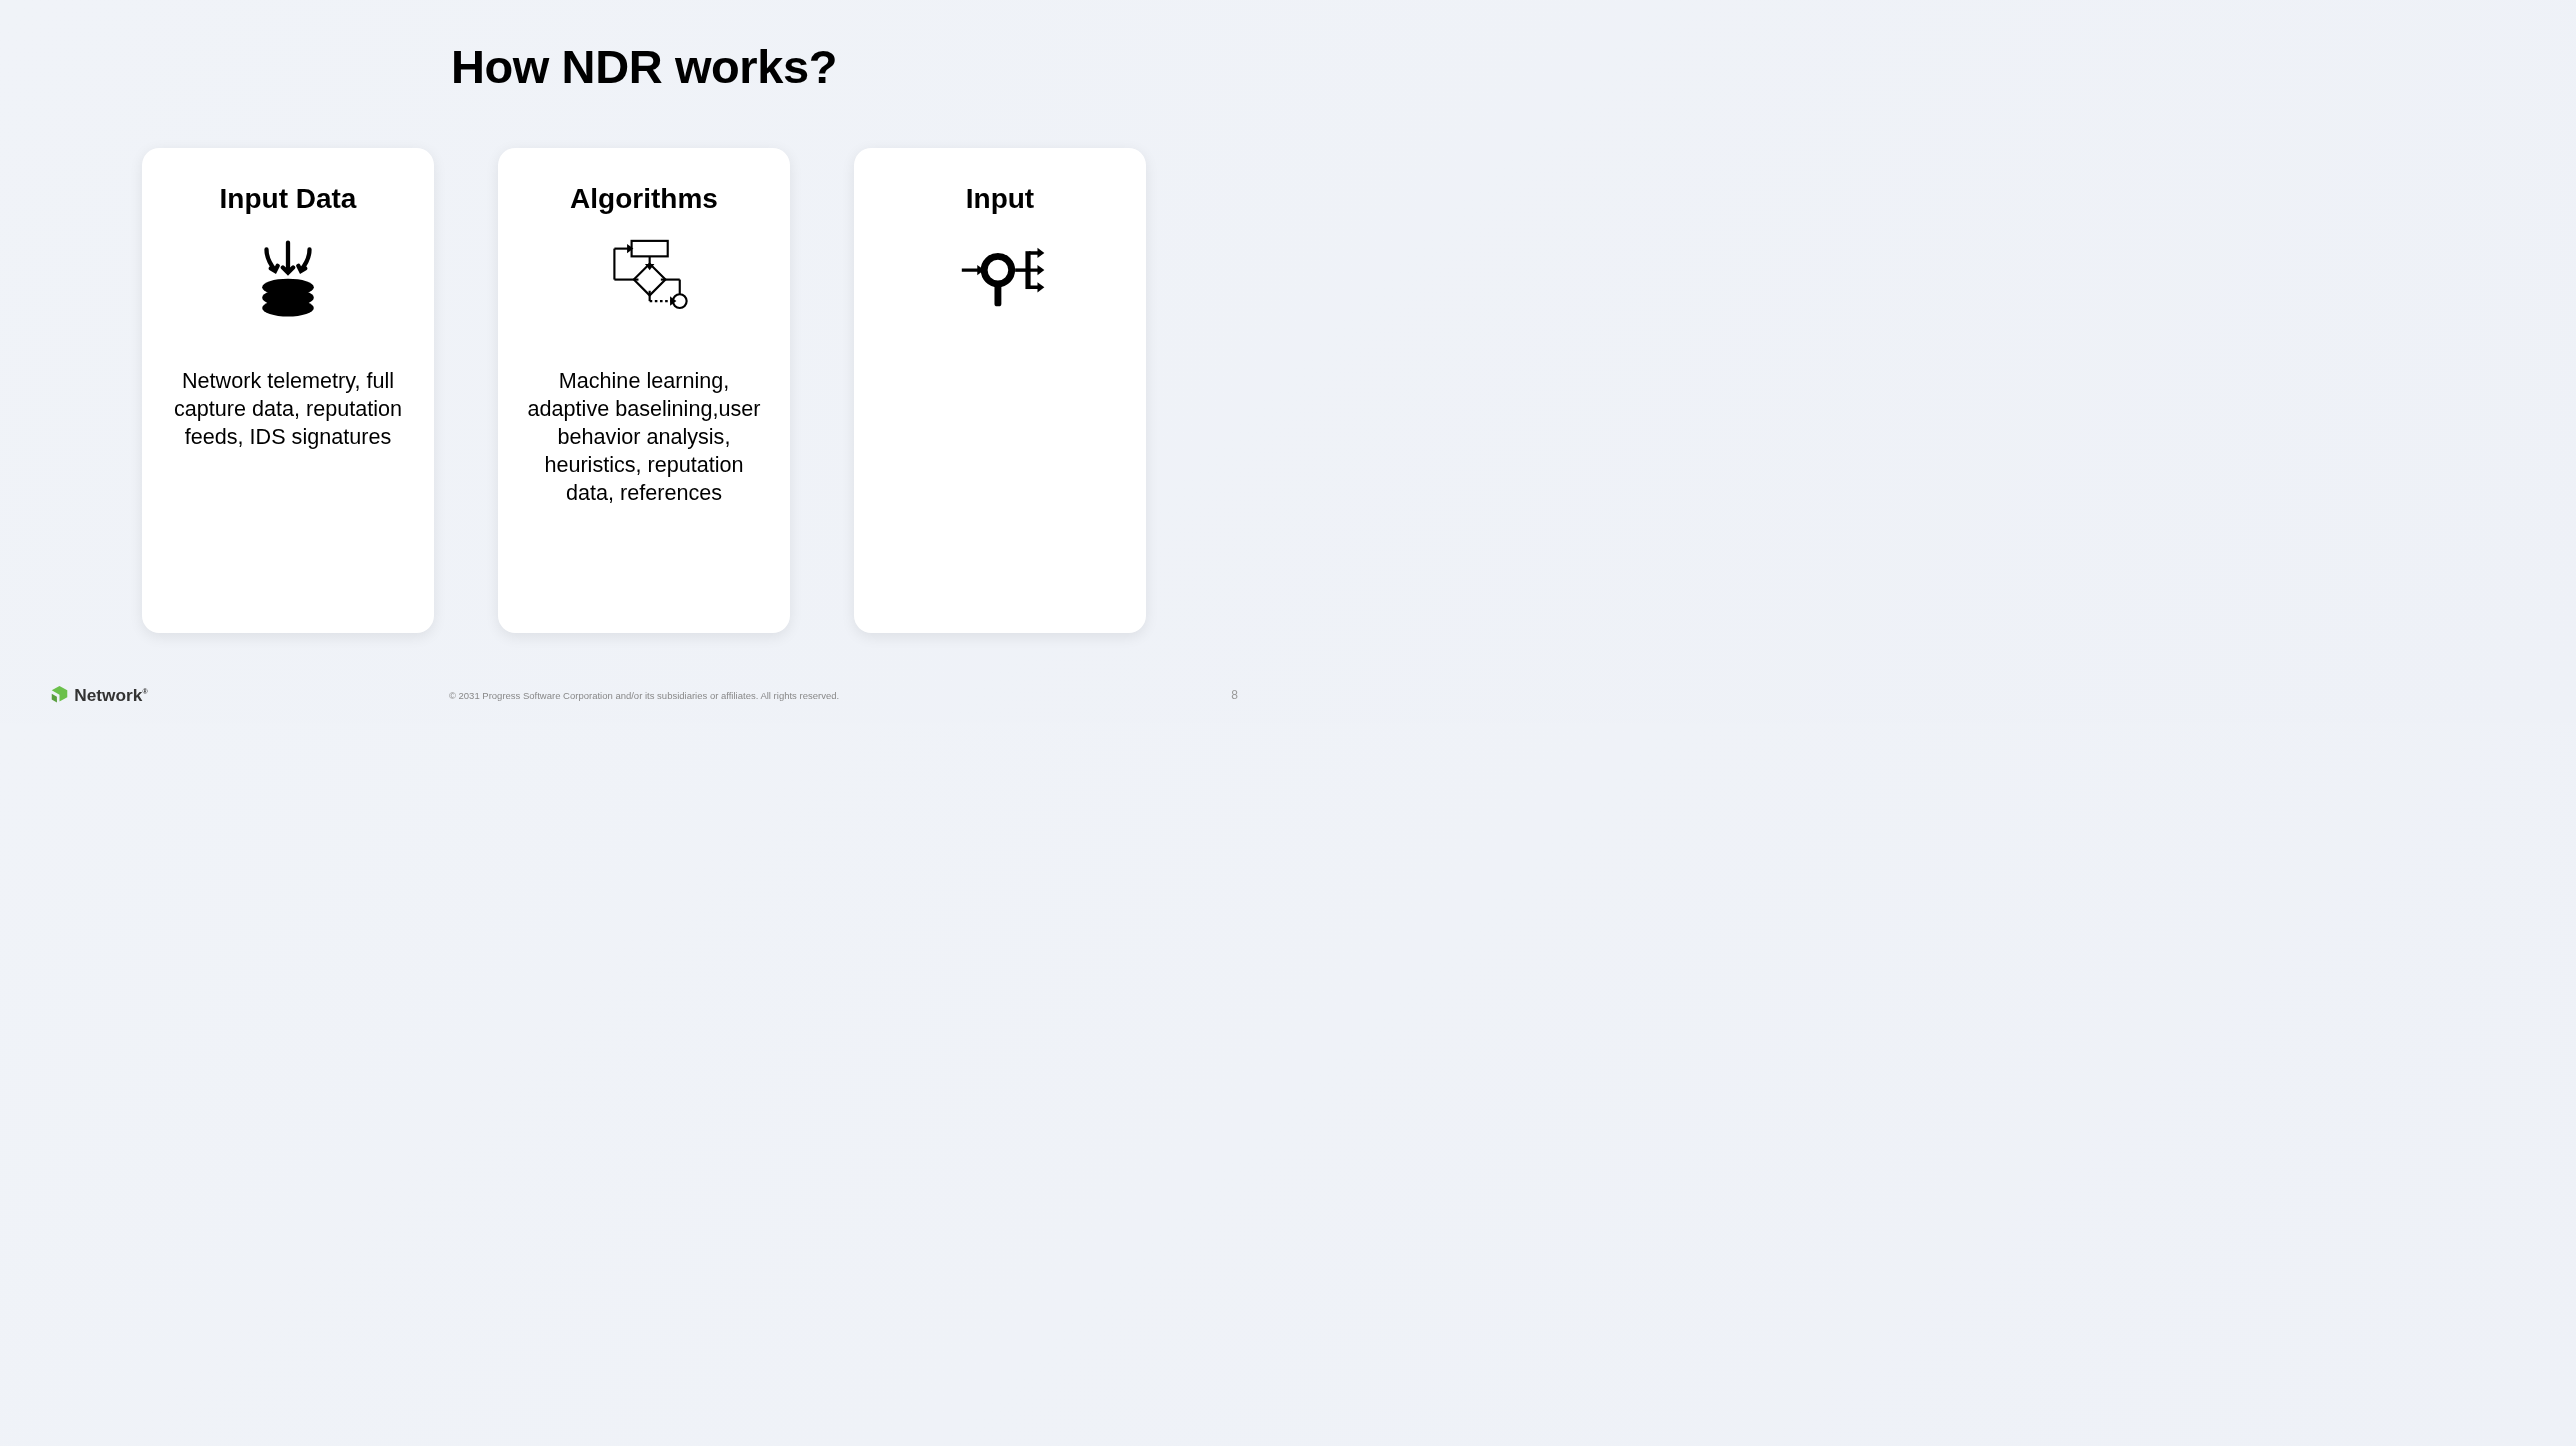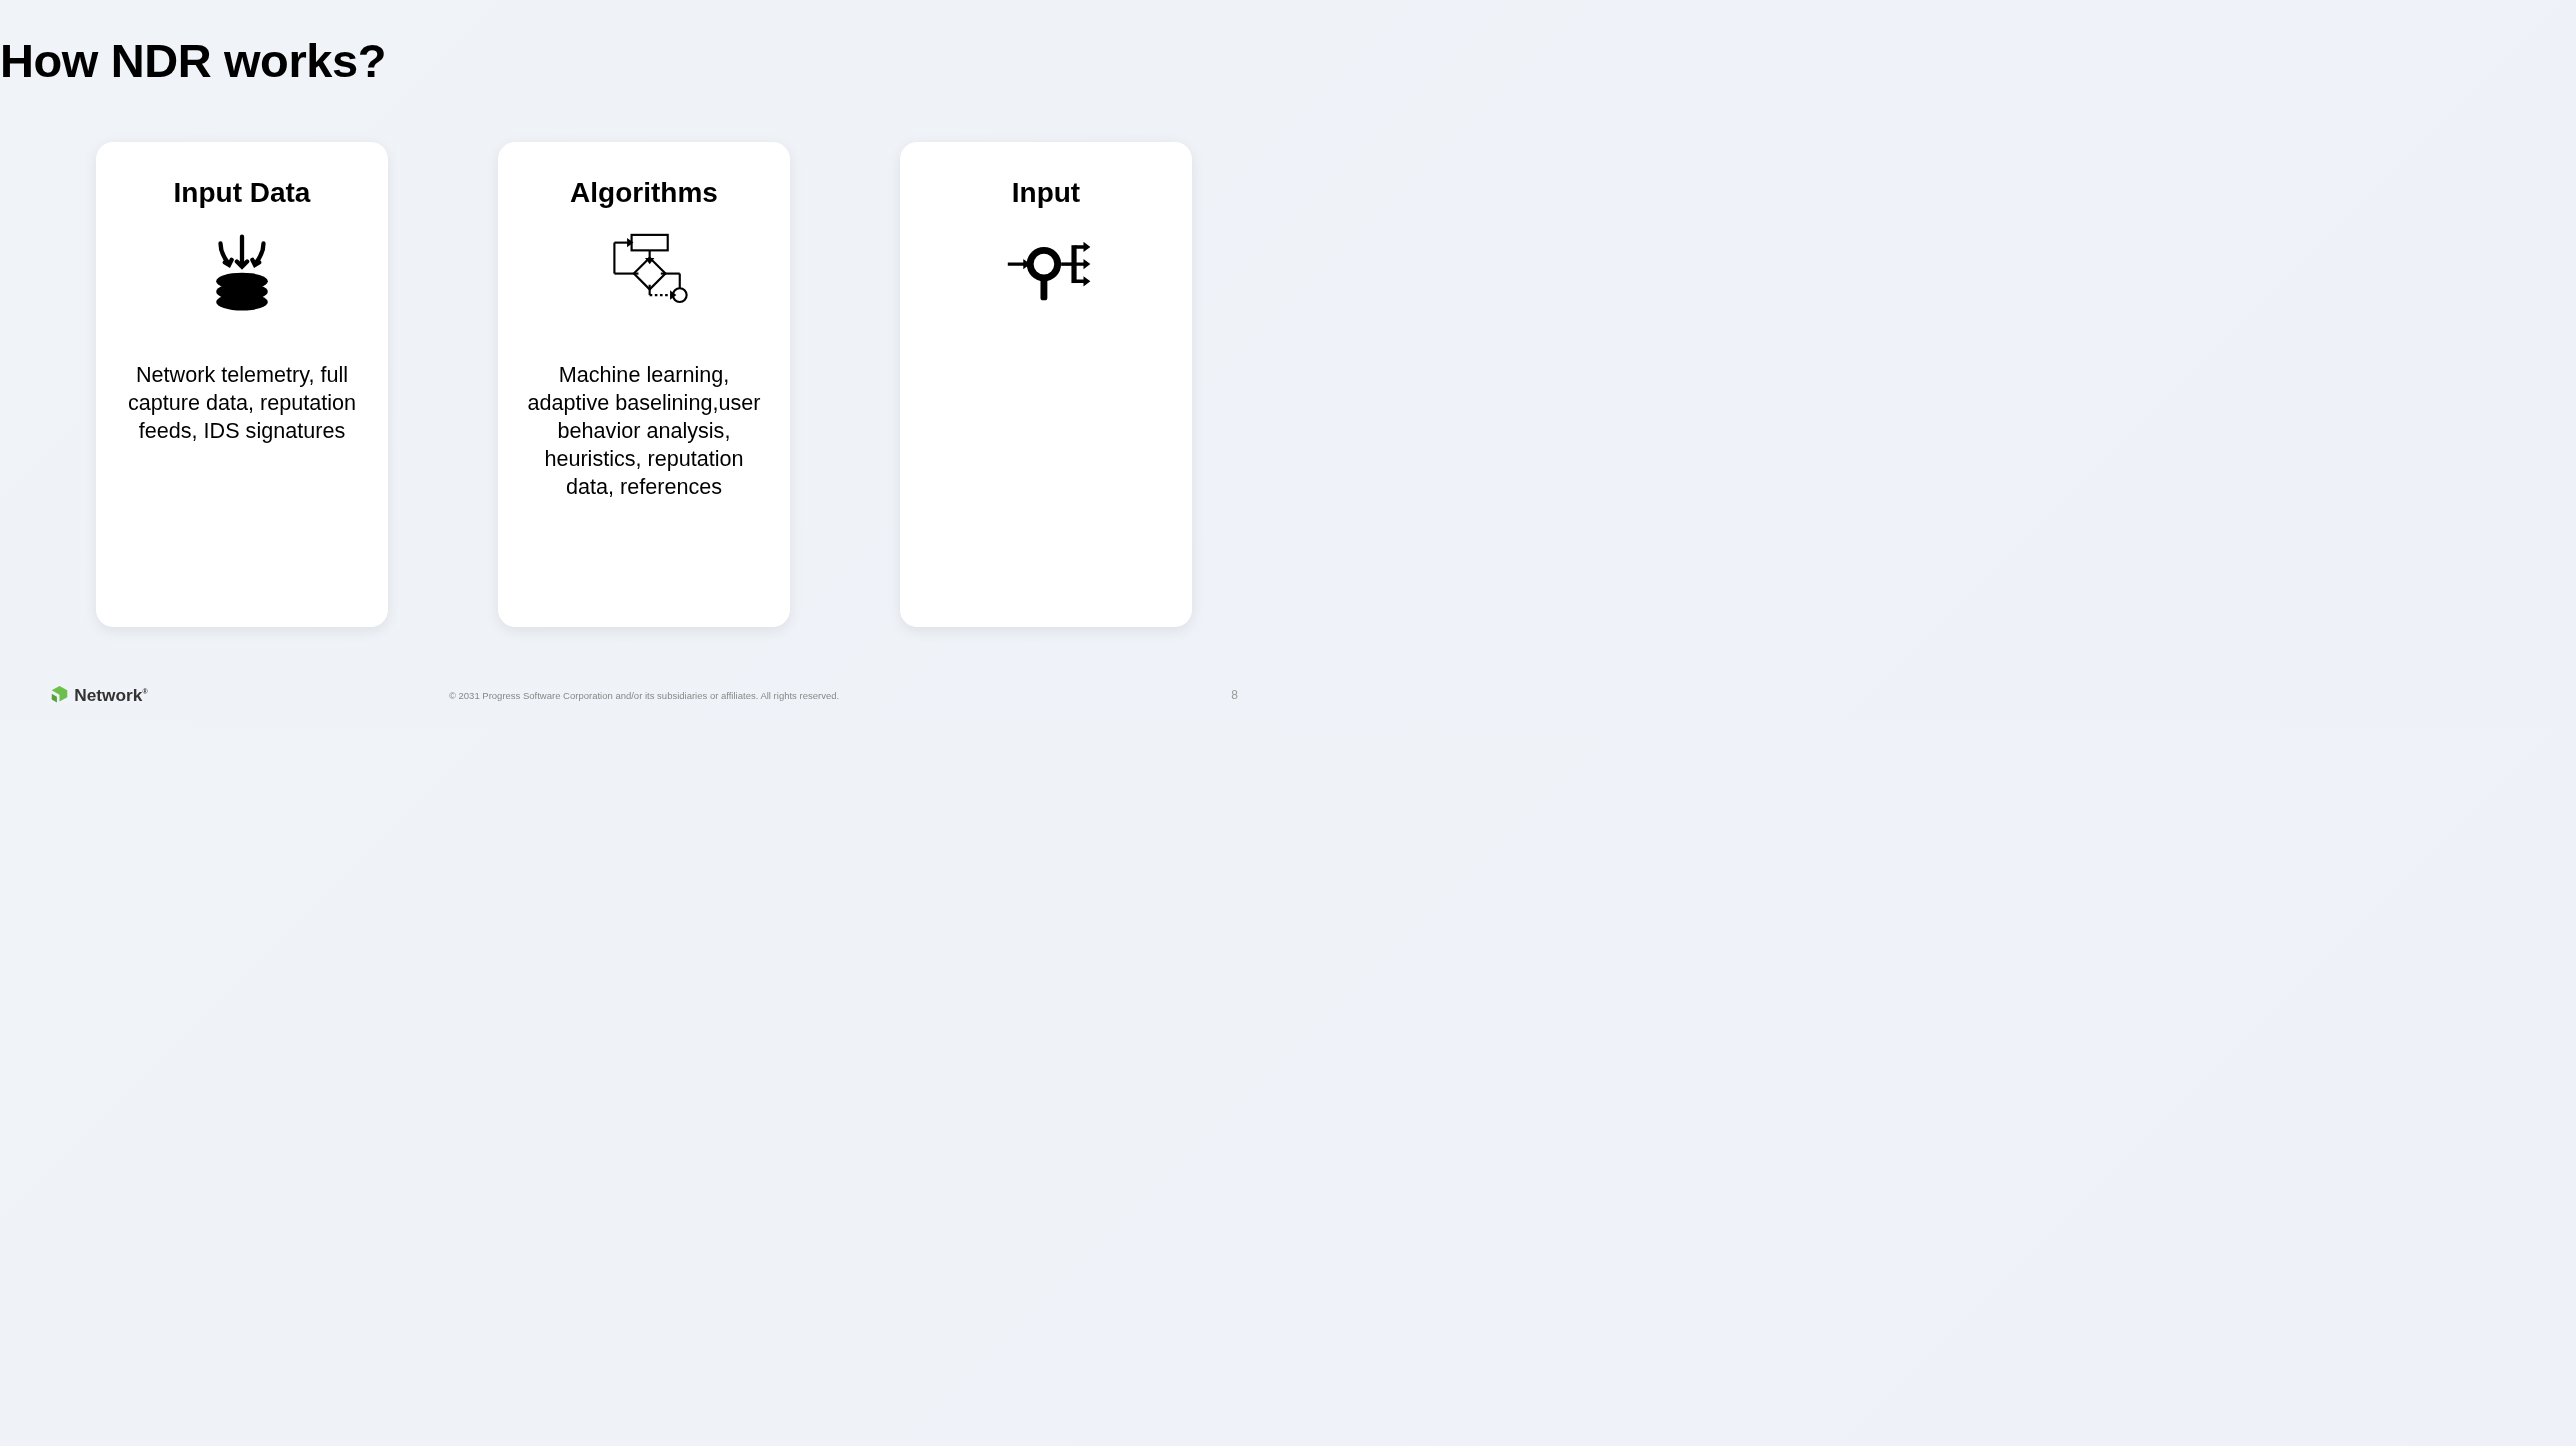--- a/index.html
+++ b/index.html
@@ -9,30 +9,32 @@
     }
     body {
       width: 1288px;
       height: 723px;
       background: linear-gradient(135deg, #f0f3f8 0%, #eef1f7 100%);
       font-family: -apple-system, BlinkMacSystemFont, "Segoe UI", Arial, sans-serif;
       position: relative;
       overflow: hidden;
     }
     .slide-title {
+      text-align: center;
       font-size: 47px;
       font-weight: 700;
       color: #000;
       padding-top: 33px;
       letter-spacing: -0.4px;
+      margin-top: 6px;
     }
     .cards-container {
       display: flex;
       justify-content: center;
-      gap: 110px;
+      gap: 64px;
       margin-top: 54px;
       padding: 0 52px;
     }
     .card {
       background: #fff;
       border-radius: 17.3px;
       width: 292px;
       height: 485px;
       box-shadow: 0 3.5px 14px rgba(0,0,0,0.08);
       padding: 35px 26px;

